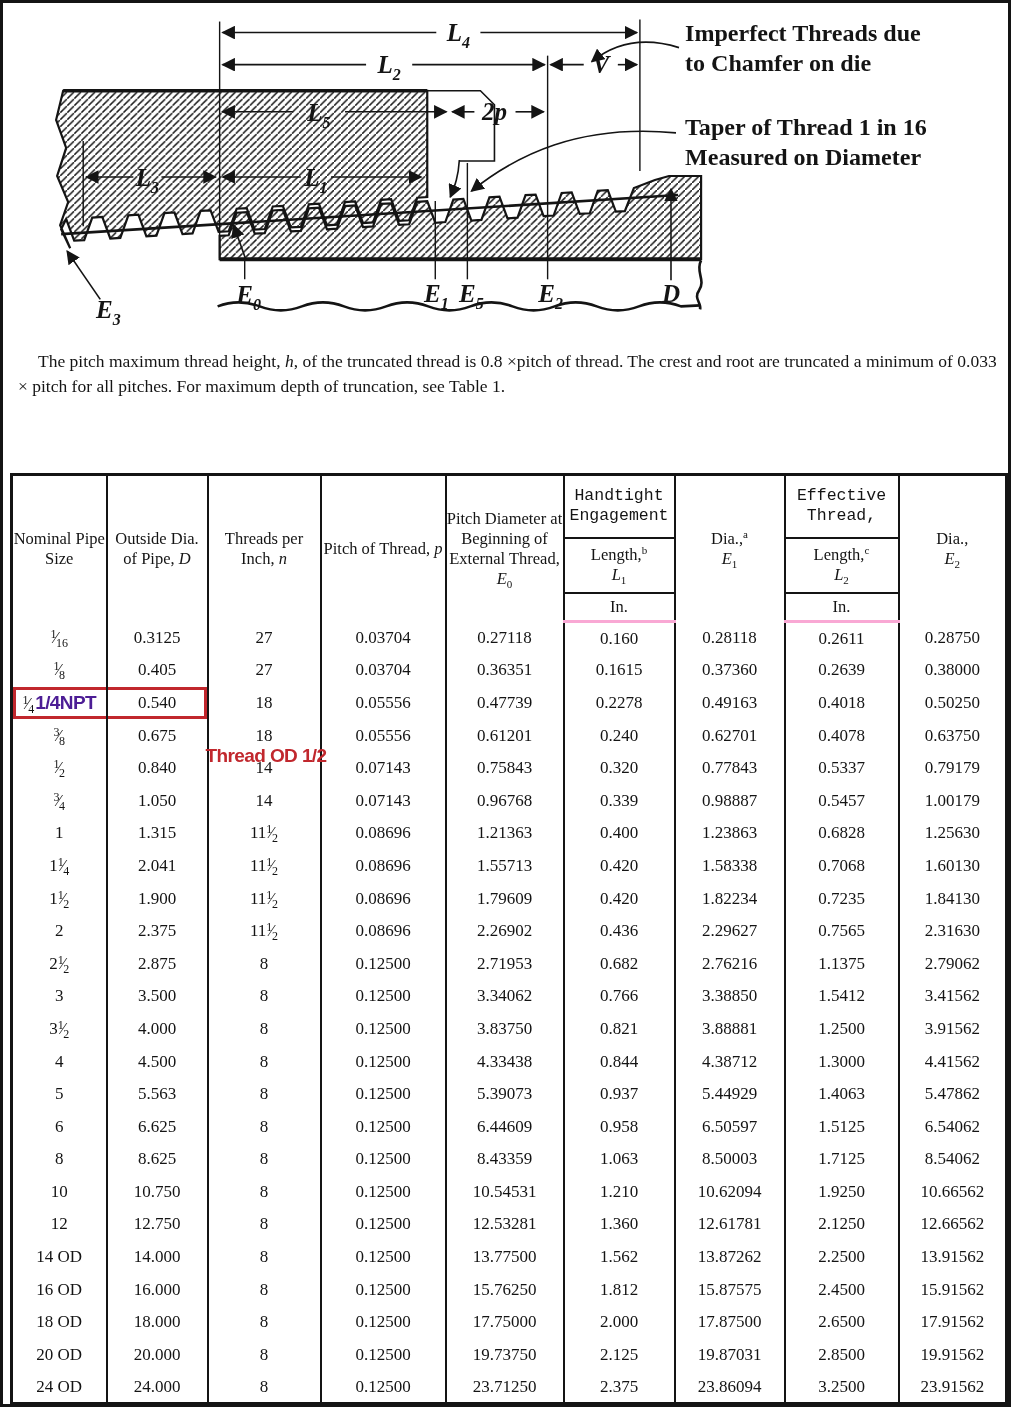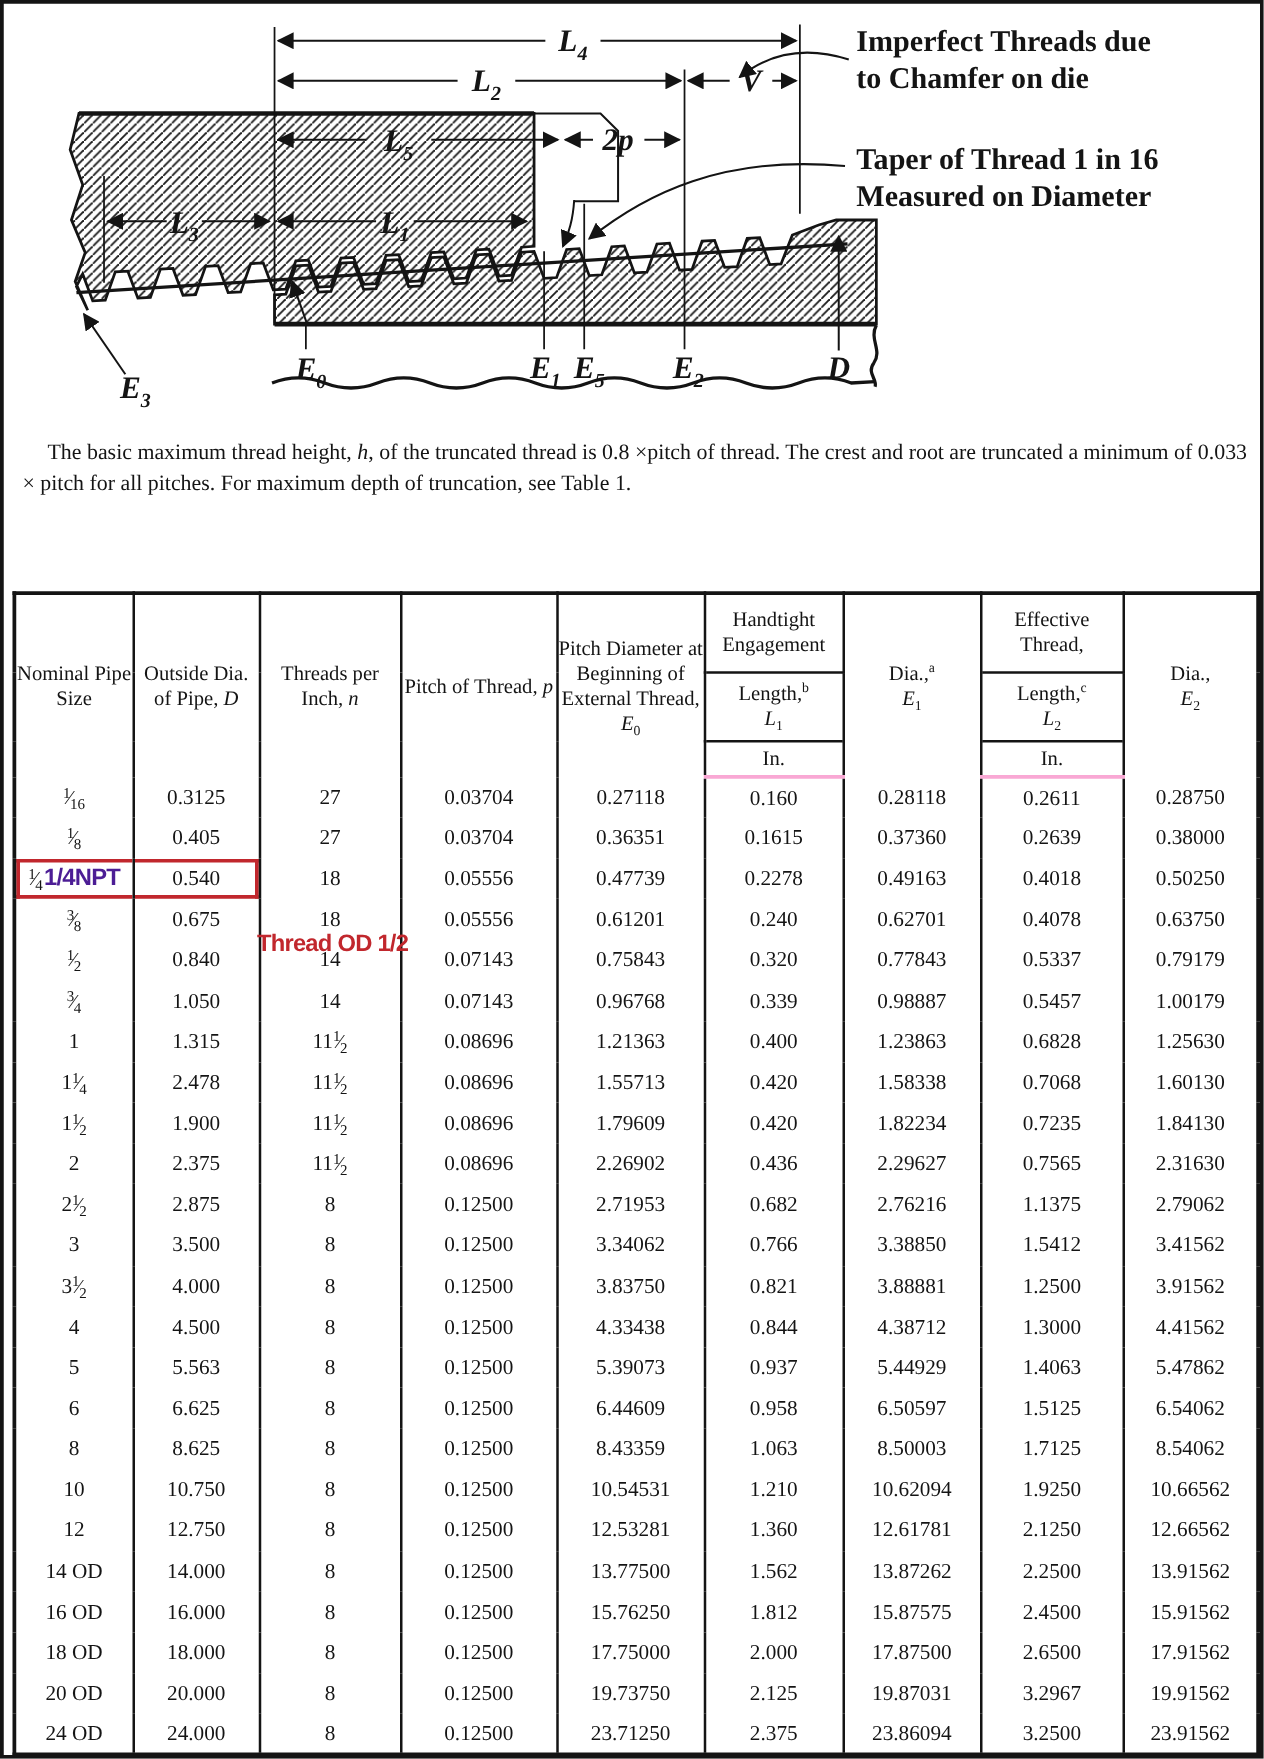--- a/index.html
+++ b/index.html
@@ -17,21 +17,21 @@
   .notes{position:absolute;top:346px;left:15px;width:982px;font-size:17.5px;line-height:25px;}
   .notes p{margin:0 0 1px 0;text-indent:20px;}
   .notes i{font-style:italic;}
   
   .twrap{position:absolute;top:470px;left:7px;width:997px;}
   table{border-collapse:collapse;table-layout:fixed;width:997px;border:3px solid #141414;}
   th,td{border-left:2px solid #141414;border-right:2px solid #141414;
         text-align:center;vertical-align:middle;padding:0;}
   thead th{font-weight:normal;font-size:16.5px;line-height:1.22;}
   thead tr:last-child th{border-bottom:3px solid #f9a8d4;border-radius:10px;}
-  th.subdiv{border-bottom:2.5px solid #141414;}
+  th.subdiv{border-bottom:2.5px solid #141414;font-family:Liberation Mono, monospace;}
   th.subdiv2{border-bottom:2px solid #141414;}
   tbody td{font-size:17px;}
   tbody tr{height:32.6px;}
   tr.r1{height:63px;} tr.r2{height:55px;} tr.r3{height:29px;}
   sup{font-size:11px;line-height:0;} sub{font-size:11px;line-height:0;}
   .fr sup{font-size:12px;vertical-align:5px;letter-spacing:-1px;}
   .fr .sl{font-size:16px;margin:0 -1px;}
   .fr sub{font-size:12px;vertical-align:-4px;}
   
   .redlab{color:#4c1d95;font-family:"Liberation Sans",sans-serif;font-weight:bold;
@@ -122,21 +122,21 @@
     <g>
       <text class="callout" x="672" y="33">Imperfect Threads due</text>
       <text class="callout" x="672" y="63">to Chamfer on die</text>
       <text class="callout" x="672" y="127">Taper of Thread 1 in 16</text>
       <text class="callout" x="672" y="157">Measured on Diameter</text>
     </g>
   </svg>
   </div>
 
   <div class="notes">
-    <p><span>The basic maximum thread height, </span><i>h</i><span>, of the truncated thread is 0.8 ×pitch of thread. The crest and root are truncated a minimum of 0.033 × pitch for all pitches. For maximum depth of truncation, see Table 1.</span></p>
+    <p><span>The pitch maximum thread height, </span><i>h</i><span>, of the truncated thread is 0.8 ×pitch of thread. The crest and root are truncated a minimum of 0.033 × pitch for all pitches. For maximum depth of truncation, see Table 1.</span></p>
   </div>
 
   <div class="twrap">
   <table>
     <colgroup>
       <col style="width:95px">
           <col style="width:101px">
           <col style="width:113px">
       <col style="width:125px">
           <col style="width:118px">
@@ -239,21 +239,21 @@
             <td>11<span class="fr"><sup>1</sup><span class="sl">⁄</span><sub>2</sub></span></td>
             <td>0.08696</td>
             <td>1.21363</td>
             <td>0.400</td>
             <td>1.23863</td>
             <td>0.6828</td>
             <td>1.25630</td>
           </tr>
           <tr>
             <td>1<span class="fr"><sup>1</sup><span class="sl">⁄</span><sub>4</sub></span></td>
-            <td>2.478</td>
+            <td>2.041</td>
             <td>11<span class="fr"><sup>1</sup><span class="sl">⁄</span><sub>2</sub></span></td>
             <td>0.08696</td>
             <td>1.55713</td>
             <td>0.420</td>
             <td>1.58338</td>
             <td>0.7068</td>
             <td>1.60130</td>
           </tr>
           <tr>
             <td>1<span class="fr"><sup>1</sup><span class="sl">⁄</span><sub>2</sub></span></td>
@@ -410,21 +410,21 @@
             <td>17.91562</td>
           </tr>
           <tr>
             <td>20 OD</td>
             <td>20.000</td>
             <td>8</td>
             <td>0.12500</td>
             <td>19.73750</td>
             <td>2.125</td>
             <td>19.87031</td>
-            <td>3.2967</td>
+            <td>2.8500</td>
             <td>19.91562</td>
           </tr>
           <tr>
             <td>24 OD</td>
             <td>24.000</td>
             <td>8</td>
             <td>0.12500</td>
             <td>23.71250</td>
             <td>2.375</td>
             <td>23.86094</td>

